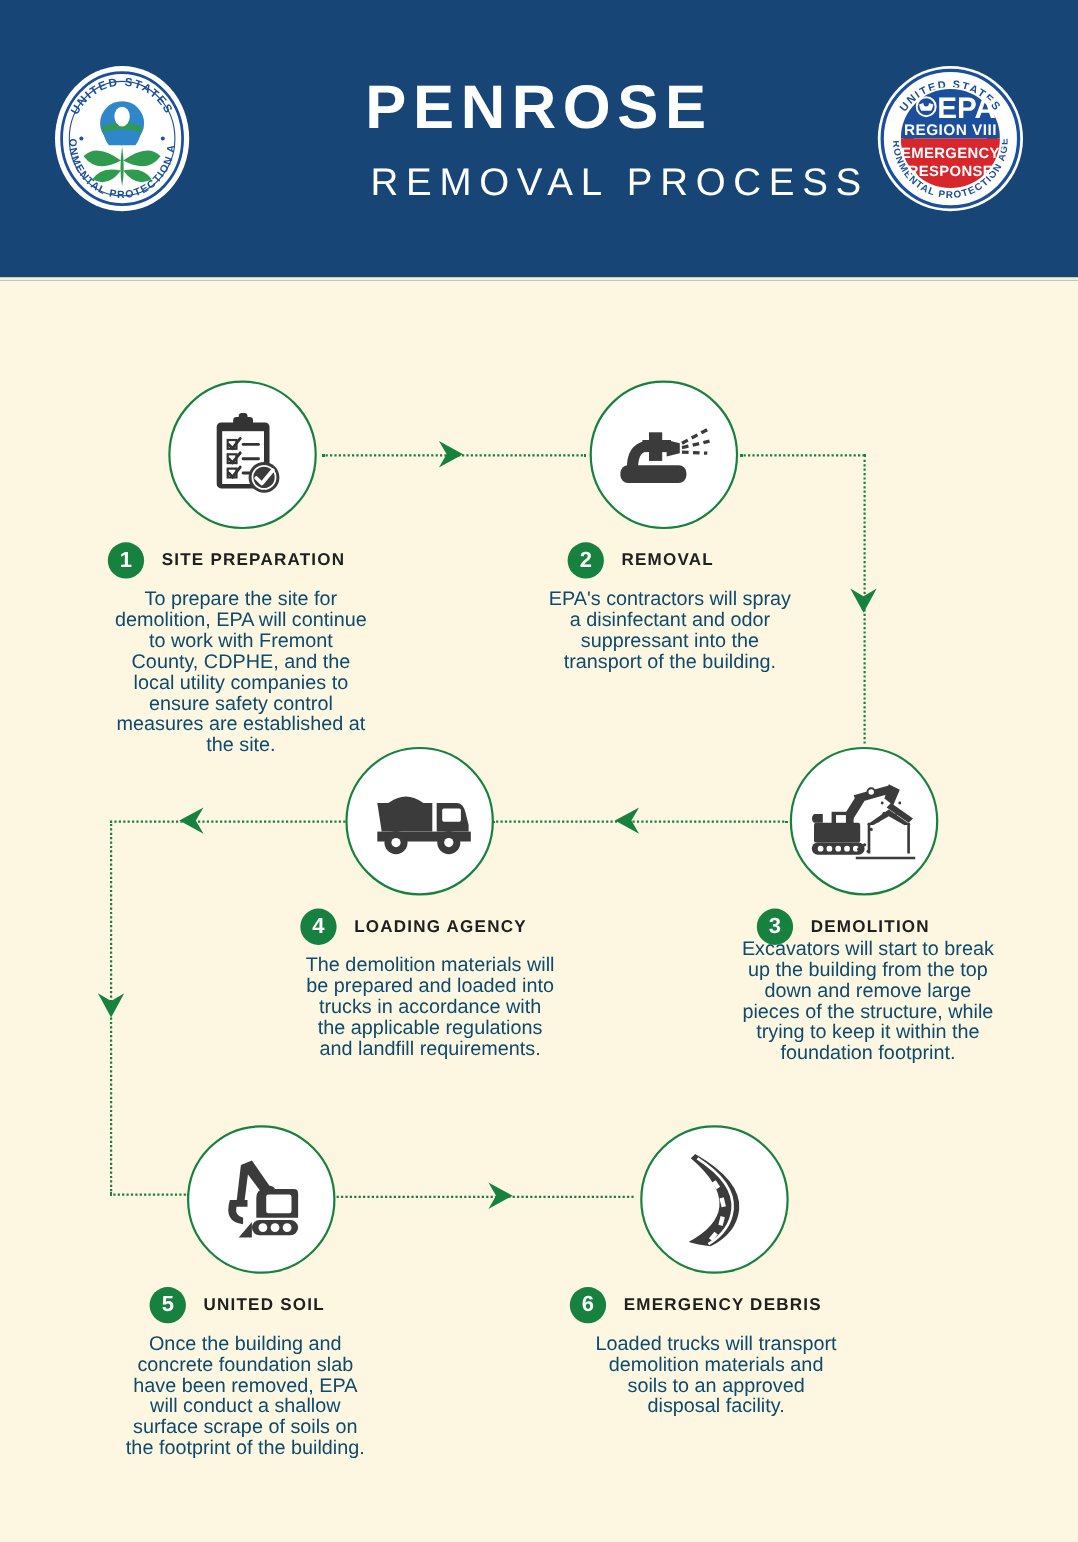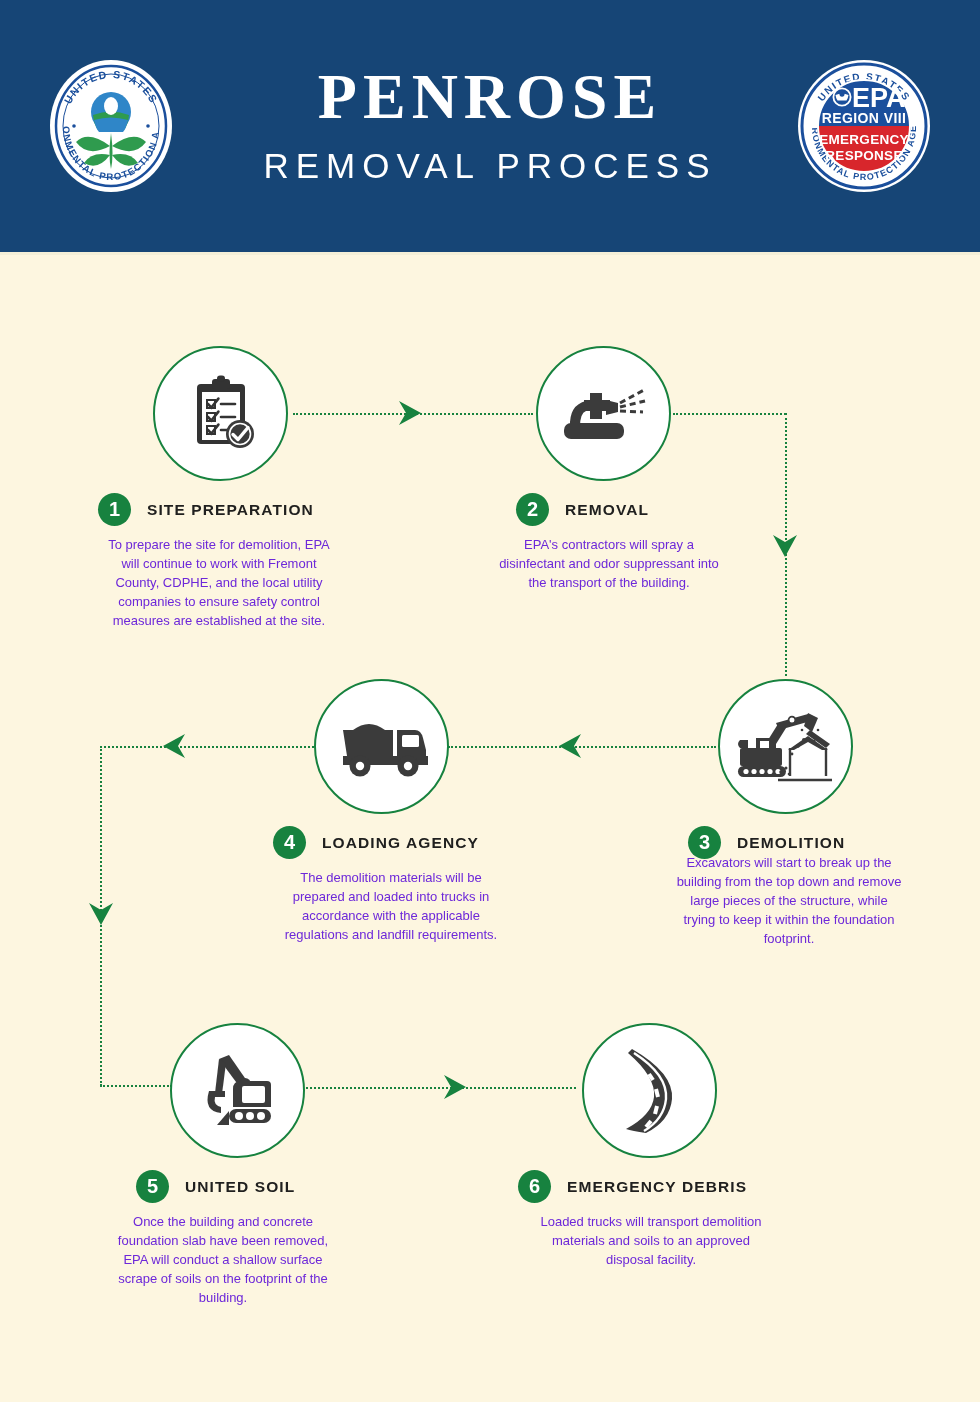--- a/index.html
+++ b/index.html
@@ -23,33 +23,34 @@
   .header-underline {
     position: absolute; left:0; top: 252px; width: 980px; height: 3px;
     background: #f4efd8;
   }
   .title-block {
     position: absolute; left: 190px; top: 52px; width: 600px;
     text-align: center;
   }
   .title-main {
     color: #ffffff;
-    font-size: 64px;
+    font-size: 56px;
     font-weight: bold;
     letter-spacing: 6px;
     line-height: 90px;
-    font-family: Liberation Serif, serif;
+    font-family: Liberation Sans, sans-serif;
   }
   .title-sub {
     color: #ffffff;
     font-size: 35px;
     font-weight: normal;
     letter-spacing: 7px;
     line-height: 44px;
     margin-top: 2px;
+    text-align: right;
   }
 
   
   .epa-seal {
     position: absolute; left: 48px; top: 58px;
     width: 126px; height: 136px;
   }
   
   .epa-badge {
     position: absolute; left: 796px; top: 58px;
@@ -92,23 +93,23 @@
   }
   .step-title {
     margin-left: 16px;
     font-size: 15.5px;
     font-weight: bold;
     letter-spacing: 1.1px;
     color: #20201f;
   }
   .step-body {
     position: absolute;
-    font-size: 13px;
+    font-size: 18px;
     line-height: 19px;
-    color: #6d28d9;
+    color: #0c4a6e;
     text-align: center;
     width: 230px;
   }
 
   
   .hline {
     position: absolute;
     height: 0;
     border-top: 2.6px dotted #17823f;
   }

